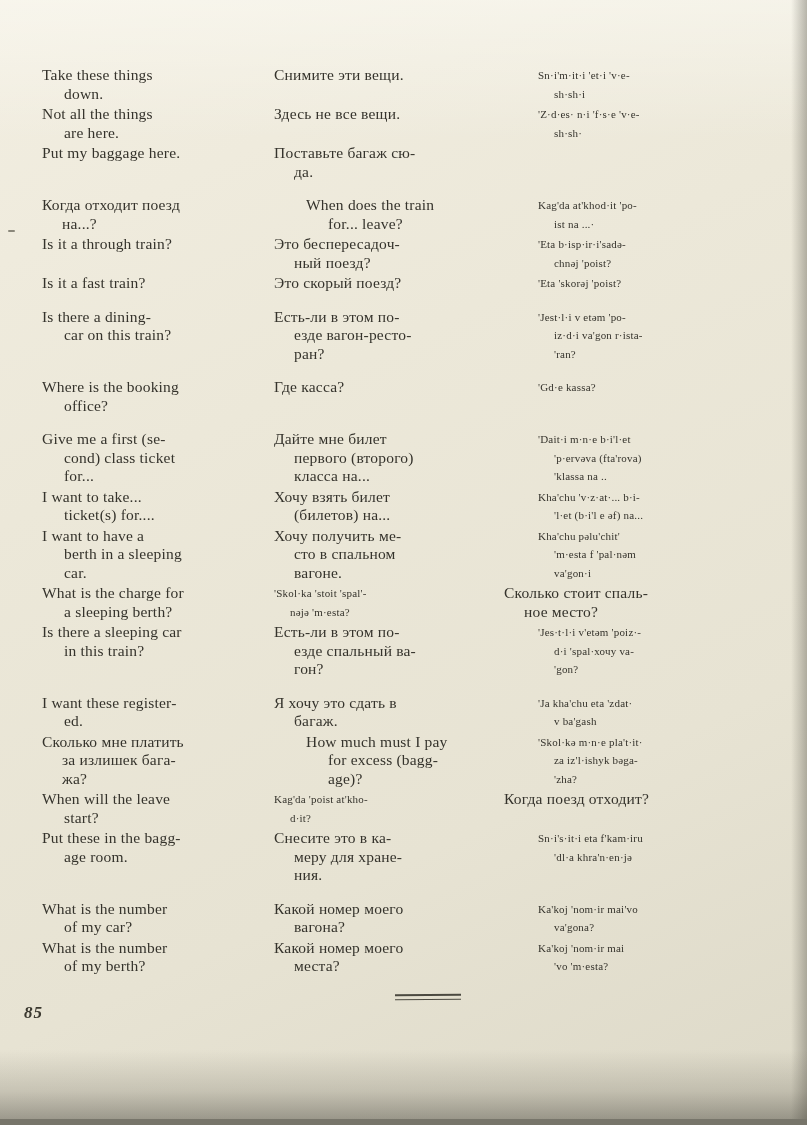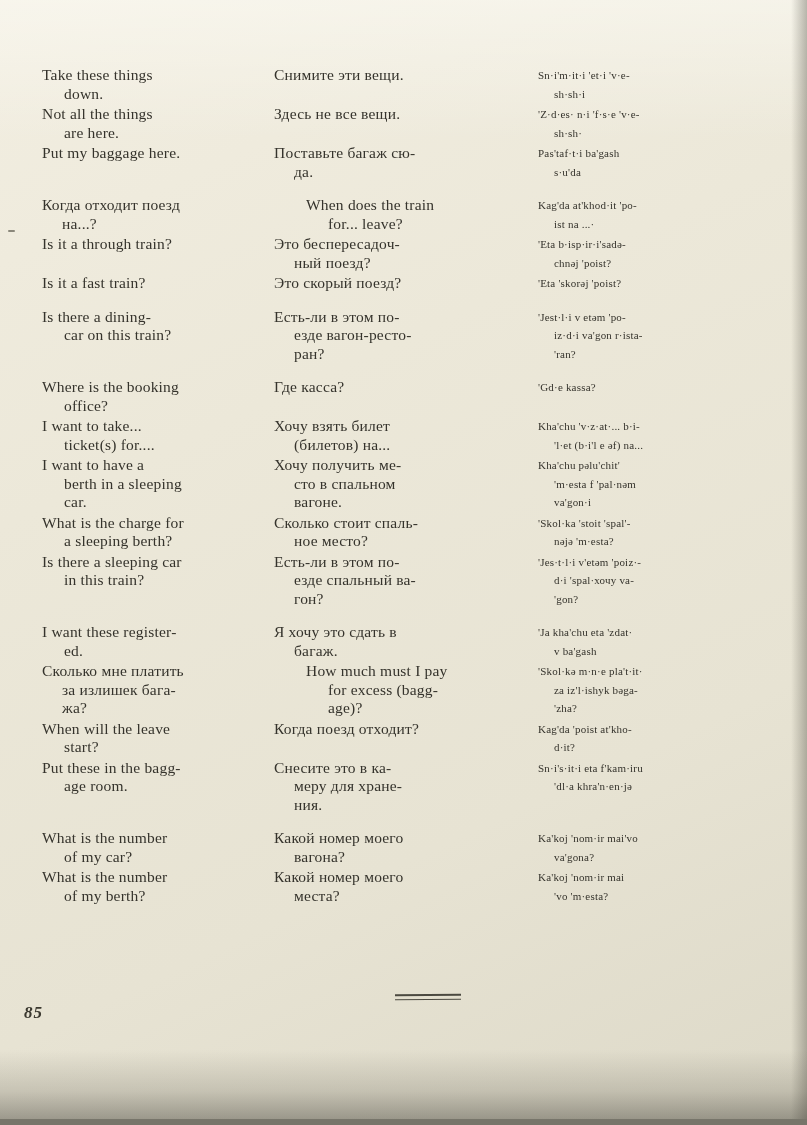--- a/index.html
+++ b/index.html
@@ -132,22 +132,20 @@
 are here.</div>
       <div class="cell ru">Здесь не все вещи.</div>
       <div class="cell ph">'Z·d·es· n·i 'f·s·e 'v·e-
 sh·sh·</div>
     </div>
 
     <div class="row">
       <div class="cell en">Put my baggage here.</div>
       <div class="cell ru">Поставьте багаж сю-
 да.</div>
-      <div class="cell ph">Pas'taf·t·i ba'gash
-s·u'da</div>
     </div>
 
     <div class="row gap">
       <div class="cell ru">Когда отходит поезд
 на...?</div>
       <div class="cell en">When does the train
 for... leave?</div>
       <div class="cell ph">Kag'da at'khod·it 'po-
 ist na ...·</div>
     </div>
@@ -177,20 +175,31 @@
 'ran?</div>
     </div>
 
     <div class="row gap">
       <div class="cell en">Where is the booking
 office?</div>
       <div class="cell ru">Где касса?</div>
       <div class="cell ph">'Gd·e kassa?</div>
     </div>
 
+    <div class="row gap">
+      <div class="cell en">Give me a first (se-
+cond) class ticket
+for...</div>
+      <div class="cell ru">Дайте мне билет
+первого (второго)
+класса на...</div>
+      <div class="cell ph">'Dait·i m·n·e b·i'l·et
+'p·ervəva (fta'rova)
+'klassa na ..</div>
+    </div>
 
     <div class="row">
       <div class="cell en">I want to take...
 ticket(s) for....</div>
       <div class="cell ru">Хочу взять билет
 (билетов) на...</div>
       <div class="cell ph">Kha'chu 'v·z·at·... b·i-
 'l·et (b·i'l e əf) na...</div>
     </div>
 
@@ -202,24 +211,24 @@
 сто в спальном
 вагоне.</div>
       <div class="cell ph">Kha'chu pəlu'chit'
 'm·esta f 'pal·nəm
 va'gon·i</div>
     </div>
 
     <div class="row">
       <div class="cell en">What is the charge for
 a sleeping berth?</div>
+      <div class="cell ph">'Skol·ka 'stoit 'spal'-
+nəjə 'm·esta?</div>
       <div class="cell ru">Сколько стоит спаль-
 ное место?</div>
-      <div class="cell ph">'Skol·ka 'stoit 'spal'-
-nəjə 'm·esta?</div>
     </div>
 
     <div class="row">
       <div class="cell en">Is there a sleeping car
 in this train?</div>
       <div class="cell ru">Есть-ли в этом по-
 езде спальный ва-
 гон?</div>
       <div class="cell ph">'Jes·t·l·i v'etəm 'poiz·-
 d·i 'spal·хочу va-
@@ -243,23 +252,23 @@
 for excess (bagg-
 age)?</div>
       <div class="cell ph">'Skol·kə m·n·e pla't·it·
 za iz'l·ishyk bəga-
 'zha?</div>
     </div>
 
     <div class="row">
       <div class="cell en">When will the leave
 start?</div>
-      <div class="cell ru">Когда поезд отходит?</div>
       <div class="cell ph">Kag'da 'poist at'kho-
 d·it?</div>
+      <div class="cell ru">Когда поезд отходит?</div>
     </div>
 
     <div class="row">
       <div class="cell en">Put these in the bagg-
 age room.</div>
       <div class="cell ru">Снесите это в ка-
 меру для хране-
 ния.</div>
       <div class="cell ph">Sn·i's·it·i eta f'kam·iru
 'dl·a khra'n·en·jə</div>

